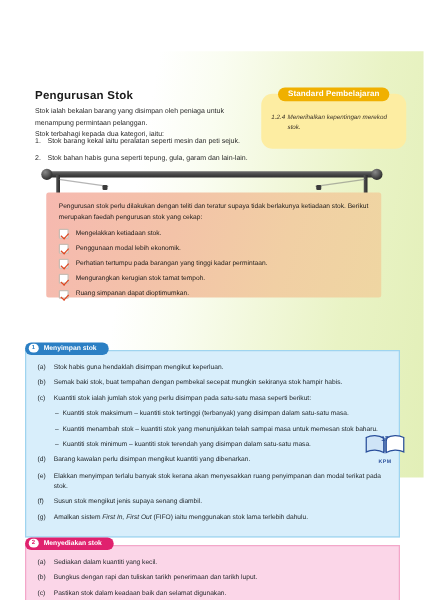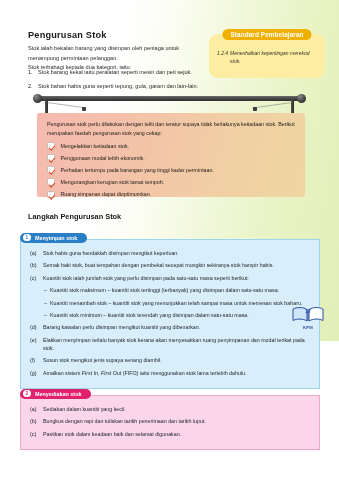--- a/index.html
+++ b/index.html
@@ -7,20 +7,21 @@
     width: 339px; height: 480px;
     font-family: "Liberation Sans", sans-serif;
     overflow: hidden;
   }
   .page {
     position: relative;
     width: 339px; height: 341px;
     background: linear-gradient(100deg,
         #ffffff 0%, #ffffff 32%, #fafdf1 45%,
         #f2f8dc 60%, #e9f3c5 78%, #e2efb7 100%);
+    margin-top: 41px;
   }
 
   
   .heading {
     position: absolute; left: 28px; top: 30px;
     font-size: 9.2px; font-weight: bold; color: #1a1a1a;
     letter-spacing: .2px;
   }
   .intro {
     position: absolute; left: 28px; top: 44px; width: 172px;
@@ -232,21 +233,20 @@
         <div class="cbox"></div>
         <span>Mengurangkan kerugian stok tamat tempoh.</span>
       </div>
       <div class="faedah-row">
         <div class="cbox"></div>
         <span>Ruang simpanan dapat dioptimumkan.</span>
       </div>
     </div>
   </div>
 
-  <div class="langkah-title">Langkah Pengurusan Stok</div>
 
   <div class="step step1" style="top:225px;">
     <div class="step-tab">
       <div class="badge">1</div>
       <span>Menyimpan stok</span>
     </div>
     <div class="step-body">
       <div class="item">
         <div class="lbl">(a)</div>
         <div class="txt">Stok habis guna hendaklah disimpan mengikut keperluan.</div>

